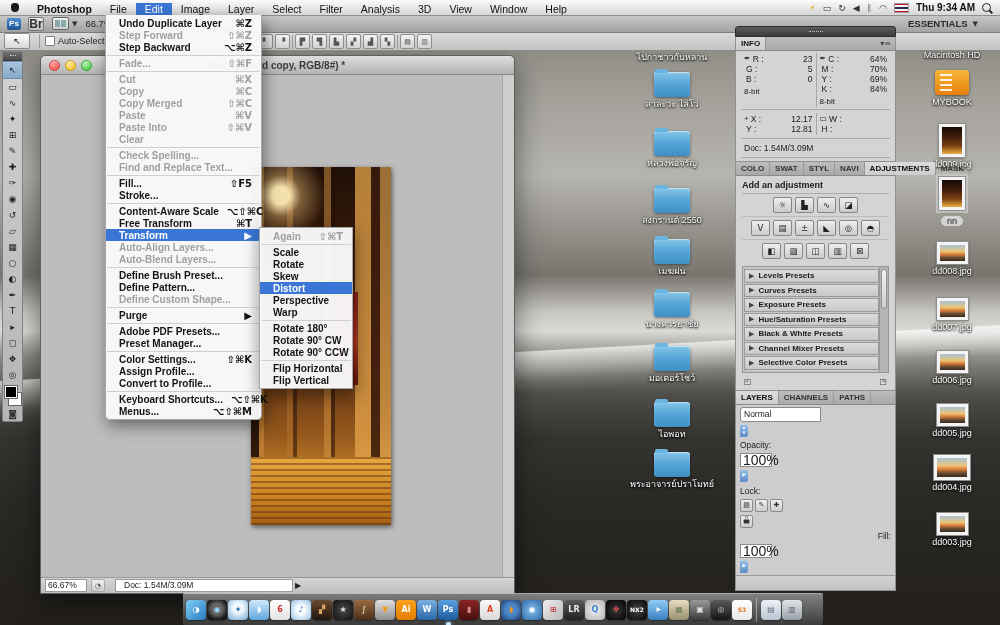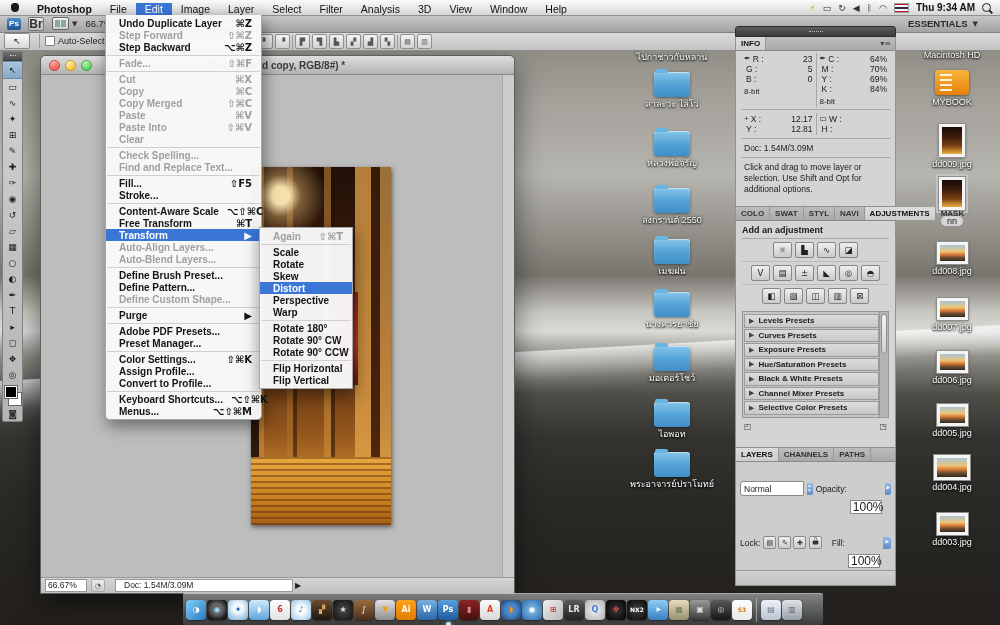--- a/index.html
+++ b/index.html
@@ -167,43 +167,43 @@
   .icol.right{border-left:1px solid #a8a8a8;}
   .irow{display:flex;font-size:8.5px;line-height:10px;}
   .irow .lab{width:26px;}
   .irow .val{margin-left:auto;}
   .itool{font-size:8px;color:#333;margin-right:2px;}
   .bits{font-size:8px;margin-top:3px;}
   .info-xy{display:grid;grid-template-columns:1fr 1fr;border-bottom:1px solid #a8a8a8;padding:3px 0;}
   .doc-line{font-size:8.5px;padding:4px 3px;border-bottom:1px solid #a8a8a8;}
   .tip{font-size:8.5px;line-height:1.3;padding:4px 3px 8px 3px;}
 
-  .adj-body{background:#d4d4d4;padding:3px 6px 14px 6px;}
+  .adj-body{background:#d4d4d4;padding:3px 6px 2px 6px;}
   .adj-title{font-weight:bold;font-size:9px;padding:1px 0 3px 0;border-bottom:1px solid #aaa;}
   .adj-row{display:flex;justify-content:center;gap:3px;padding:3px 0;border-bottom:1px solid #bbb;}
   .adj-row.last{border-bottom:none;}
   .aicon{width:17px;height:14px;border:1px solid #868686;border-radius:2px;
     background:linear-gradient(#efefef,#cacaca);display:flex;align-items:center;justify-content:center;
     font-size:8.5px;color:#222;}
   .plist{border:1px solid #979797;background:#c6c6c6;margin:4px 0 3px 0;position:relative;padding:1px 9px 1px 1px;}
   .prow{height:11.5px;display:flex;align-items:center;gap:4px;border:1px solid #9a9a9a;
     background:linear-gradient(#dcdcdc,#c8c8c8);margin:1px 0;padding-left:4px;
     font-weight:bold;font-size:8px;white-space:nowrap;overflow:hidden;}
   .prow .arr{font-size:7px;color:#444;}
   .pscroll{position:absolute;right:0;top:0;bottom:0;width:8px;background:#b5b5b5;border-left:1px solid #979797;}
   .pthumb{position:absolute;left:1px;right:1px;top:2px;height:38px;background:linear-gradient(#f4f4f4,#d0d0d0);border:1px solid #909090;border-radius:3px;}
   .adj-foot{display:flex;align-items:center;justify-content:space-between;height:12px;
     font-size:8px;color:#444;padding:0 2px;}
 
-  .lay-ctrl{display:flex;align-items:center;gap:3px;padding:2px 4px;background:#cdcdcd;}
+  .lay-ctrl{display:flex;gap:3px;padding:2px 4px;background:#cdcdcd;flex-direction:column;}
   .blend{width:76px;height:13px;background:#fff;border:1px solid #8a8a8a;border-radius:3px 0 0 3px;
     display:flex;align-items:center;font-size:8.5px;padding-left:3px;}
   .lab9{font-size:8.5px;}
-  .valbox{width:28px;height:12px;background:#fff;border:1px solid #8a8a8a;font-size:12px;
-    display:flex;align-items:center;padding-left:2px;margin-top:36px;}
+  .valbox{width:28px;height:12px;background:#fff;border:1px solid #8a8a8a;font-size:14px;
+    display:flex;align-items:center;padding-left:2px;}
   .mini-step{width:8px;height:12px;background:linear-gradient(#93bce8,#5f8cc6);border-radius:0 2px 2px 0;
     color:#fff;font-size:4.5px;line-height:4.5px;display:flex;flex-direction:column;align-items:center;justify-content:center;}
   .lock-ic{width:11px;height:11px;border:1px solid #8a8a8a;border-radius:2px;
     background:linear-gradient(#eee,#ccc);display:flex;align-items:center;justify-content:center;font-size:7px;color:#333;}
   .layer-list{background:#d6d6d6;border-top:1px solid #9a9a9a;border-bottom:1px solid #9a9a9a;height:134px;}
   .layer-row{height:27px;display:flex;align-items:center;border-bottom:1px solid #bcbcbc;}
   .layer-row.selected{background:#a9cdf0;}
   .eye-cell{width:17px;align-self:stretch;border-right:1px solid #bcbcbc;display:flex;align-items:center;justify-content:center;}
   .eye{width:10px;height:7px;border:1px solid #555;border-radius:50%;
     background:radial-gradient(circle,#222 0 30%,#dedede 35%);}
@@ -689,21 +689,20 @@
                 <span class="itool g">▭</span>
                 <span class="lab">W :</span>
               </div>
             <div class="irow">
                 <span class="itool"> </span>
                 <span class="lab">H :</span>
               </div>
           </div>
         </div>
         <div class="doc-line">Doc: 1.54M/3.09M</div>
-        <div class="tip">Click and drag to move layer or selection. Use Shift and Opt for additional options.</div>
       </div>
     </div>
 
     <div class="panel">
       <div class="tabbar">
 
           <div class="tab">
             <span>COLO</span>
           </div>
 

